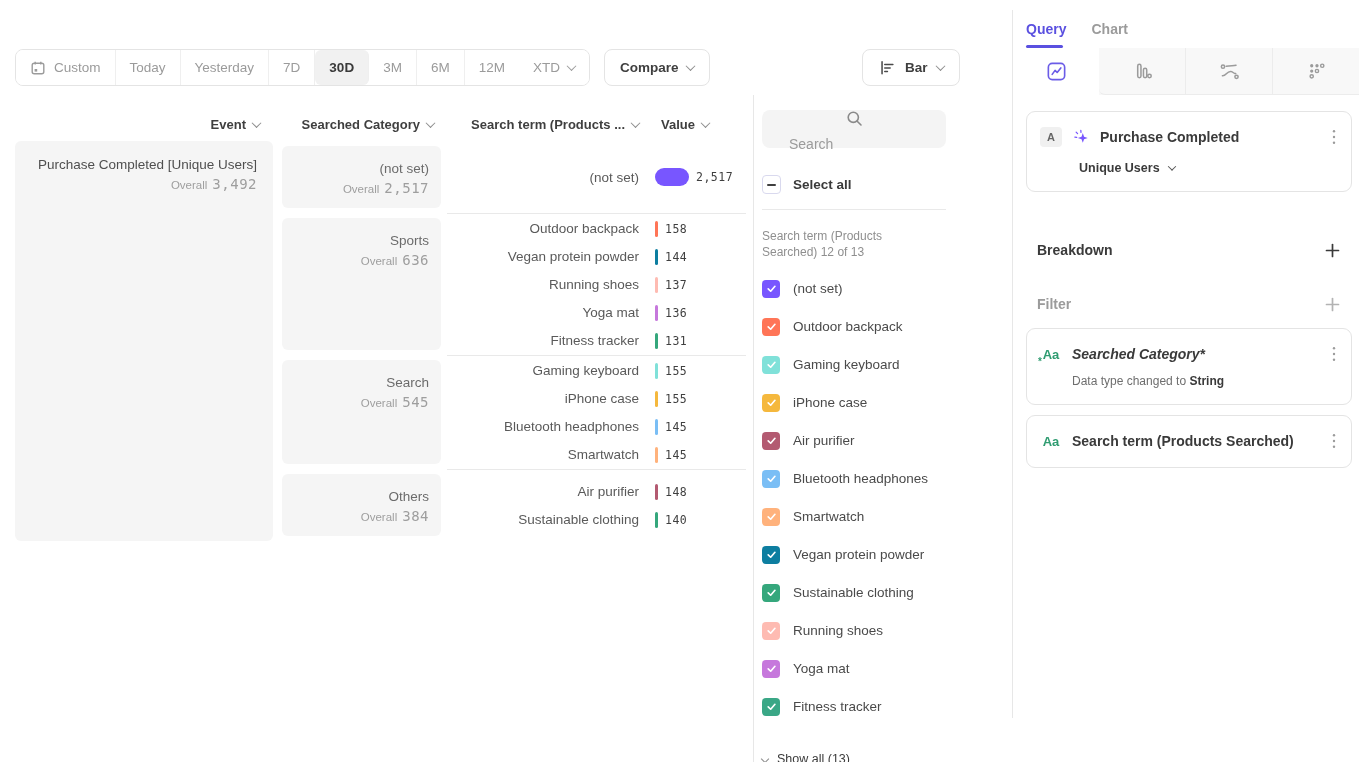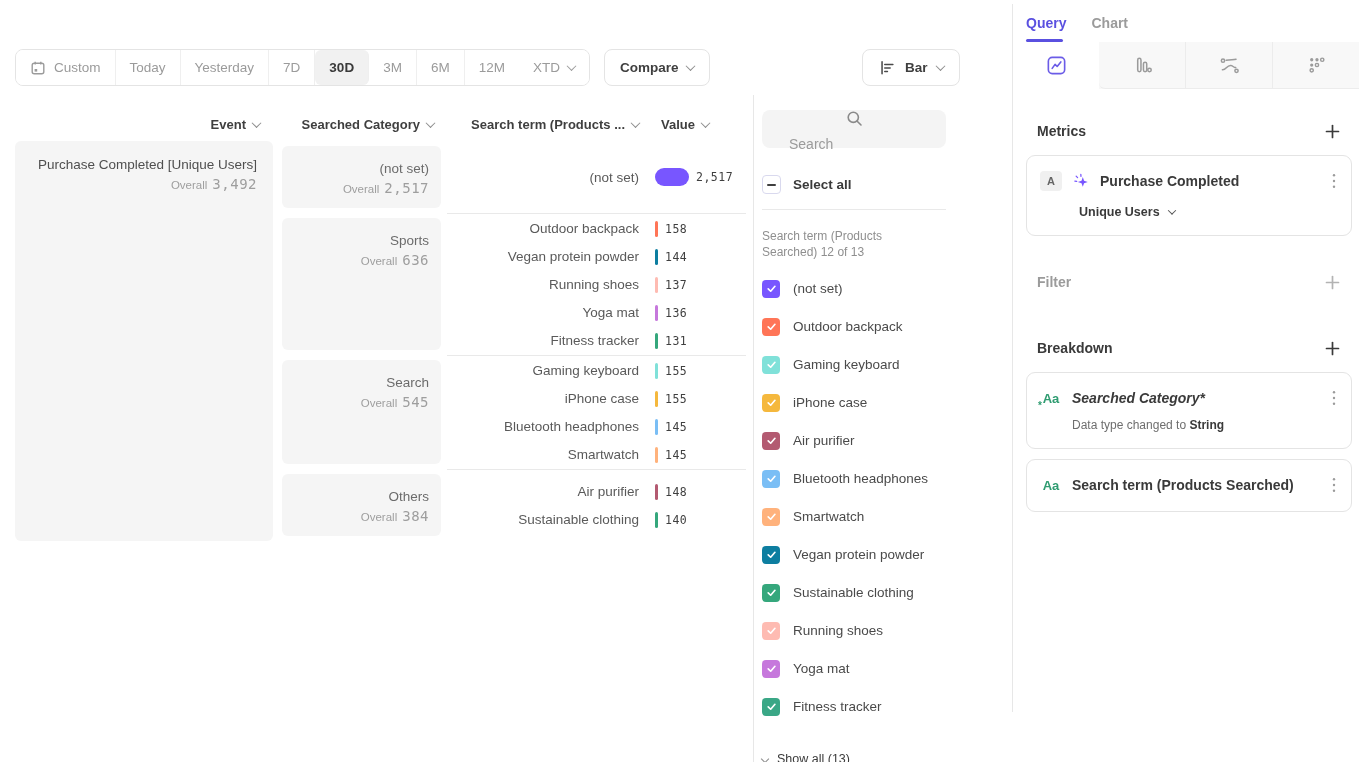--- a/index.html
+++ b/index.html
@@ -74,21 +74,21 @@
   .swatch { width:18px; height:18px; border-radius:4px; display:flex; align-items:center;
             justify-content:center; flex:none; }
   .swatch.textured { background-image:radial-gradient(#ffffff99 0.8px, transparent 0.9px);
                      background-size:3.5px 3.5px; }
   .litem .lbl { font-size:13.5px; color:#4a4a4a; }
   .show-all { margin-top:36px; display:flex; align-items:center; gap:9px; font-size:12.5px;
               font-weight:400; color:#3a3a3a; cursor:pointer; }
   .show-all .chev { transform:rotate(45deg); color:#8d8d8d; width:6px; height:6px; }
 
   
-  .query-panel { position:absolute; right:0; top:4px; width:347px; height:708px; border-left:1px solid #e7e7e7; background:#fff; }
+  .query-panel { position:absolute; right:0; top:10px; width:347px; height:708px; border-left:1px solid #e7e7e7; background:#fff; }
   .qp-tabs { height:38px; display:flex; gap:25px; align-items:center; padding-left:13px; position:relative; }
   .qp-tab { font-size:14px; font-weight:600; color:#9b9b9b; cursor:pointer; }
   .qp-tab.active { color:#5a50e0; }
   .qp-underline { position:absolute; left:13px; bottom:0; width:37px; height:3px; background:#5a50e0; border-radius:2px; }
   .view-tabs { display:flex; height:47px; background:#f8f8f8; }
   .view-tab { flex:1; display:flex; align-items:center; justify-content:center; cursor:pointer;
               border-bottom:1px solid #ececec; border-left:1px solid #ececec; }
   .view-tab:first-child { border-left:none; }
   .view-tab.active { background:#fff; border-bottom:none; border-left:none; }
   .view-tab.active + .view-tab { border-left:none; border-bottom-left-radius:6px; }
@@ -497,29 +497,20 @@
           <circle cx="12.5" cy="6" r="1.7" fill="#9b9b9b" stroke="none"></circle>
           <circle cx="18" cy="6" r="1.7"></circle>
           <circle cx="7" cy="11.5" r="1.7" fill="#9b9b9b" stroke="none"></circle>
           <circle cx="12.5" cy="11.5" r="1.7"></circle>
           <circle cx="7" cy="17" r="1.7"></circle>
         </svg>
       </span>
     </div>
   </div>
 
-  <div class="section-head metrics-head">
-    <span class="section-title">Metrics</span>
-    <span class="plus-btn">
-      <svg width="15" height="15" viewBox="0 0 15 15" stroke="#3a3a3a" stroke-width="1.7" stroke-linecap="round">
-        <line x1="7.5" y1="1.5" x2="7.5" y2="13.5"></line>
-          <line x1="1.5" y1="7.5" x2="13.5" y2="7.5"></line>
-      </svg>
-    </span>
-  </div>
   <div class="card">
     <div class="card-row">
       <span class="badge-a">A</span>
       <span style="display:flex">
         <svg width="18" height="18" viewBox="0 0 20 20" fill="none">
           <path d="M12 5.5 L13.4 9.6 L17.5 11 L13.4 12.4 L12 16.5 L10.6 12.4 L6.5 11 L10.6 9.6 Z" fill="#7856ff"></path>
           <line x1="3.2" y1="10.2" x2="5.2" y2="10.5" stroke="#7856ff" stroke-width="1.4" stroke-linecap="round"></line>
           <line x1="4.6" y1="4.6" x2="6.2" y2="6.2" stroke="#7856ff" stroke-width="1.4" stroke-linecap="round"></line>
           <line x1="9.8" y1="2.6" x2="10" y2="4.8" stroke="#7856ff" stroke-width="1.4" stroke-linecap="round"></line>
         </svg>
@@ -532,39 +523,39 @@
             <circle cx="2" cy="13.8" r="1.2"></circle>
         </svg>
       </span>
     </div>
     <div class="measure-row">
       <span>Unique Users</span>
       <span class="chev"></span>
     </div>
   </div>
 
+  <div class="section-head breakdown-head">
+    <span class="section-title">Breakdown</span>
+    <span class="plus-btn">
+      <svg width="15" height="15" viewBox="0 0 15 15" stroke="#3a3a3a" stroke-width="1.7" stroke-linecap="round">
+        <line x1="7.5" y1="1.5" x2="7.5" y2="13.5"></line>
+          <line x1="1.5" y1="7.5" x2="13.5" y2="7.5"></line>
+      </svg>
+    </span>
+  </div>
+
   <div class="section-head filter-head">
     <span class="section-title dim">Filter</span>
     <span class="plus-btn">
       <svg width="15" height="15" viewBox="0 0 15 15" stroke="#b3b3b3" stroke-width="1.7" stroke-linecap="round">
         <line x1="7.5" y1="1.5" x2="7.5" y2="13.5"></line>
           <line x1="1.5" y1="7.5" x2="13.5" y2="7.5"></line>
       </svg>
     </span>
   </div>
-
-  <div class="section-head breakdown-head">
-    <span class="section-title">Breakdown</span>
-    <span class="plus-btn">
-      <svg width="15" height="15" viewBox="0 0 15 15" stroke="#3a3a3a" stroke-width="1.7" stroke-linecap="round">
-        <line x1="7.5" y1="1.5" x2="7.5" y2="13.5"></line>
-          <line x1="1.5" y1="7.5" x2="13.5" y2="7.5"></line>
-      </svg>
-    </span>
-  </div>
   <div class="card">
     <div class="card-row">
       <span class="aa-icon">
         <span>Aa</span><span class="ast">*</span>
       </span>
       <span class="card-title italic">Searched Category*</span>
       <span class="kebab">
         <svg width="4" height="16" viewBox="0 0 4 16" fill="#9b9b9b">
           <circle cx="2" cy="2.2" r="1.2"></circle>
             <circle cx="2" cy="8" r="1.2"></circle>

